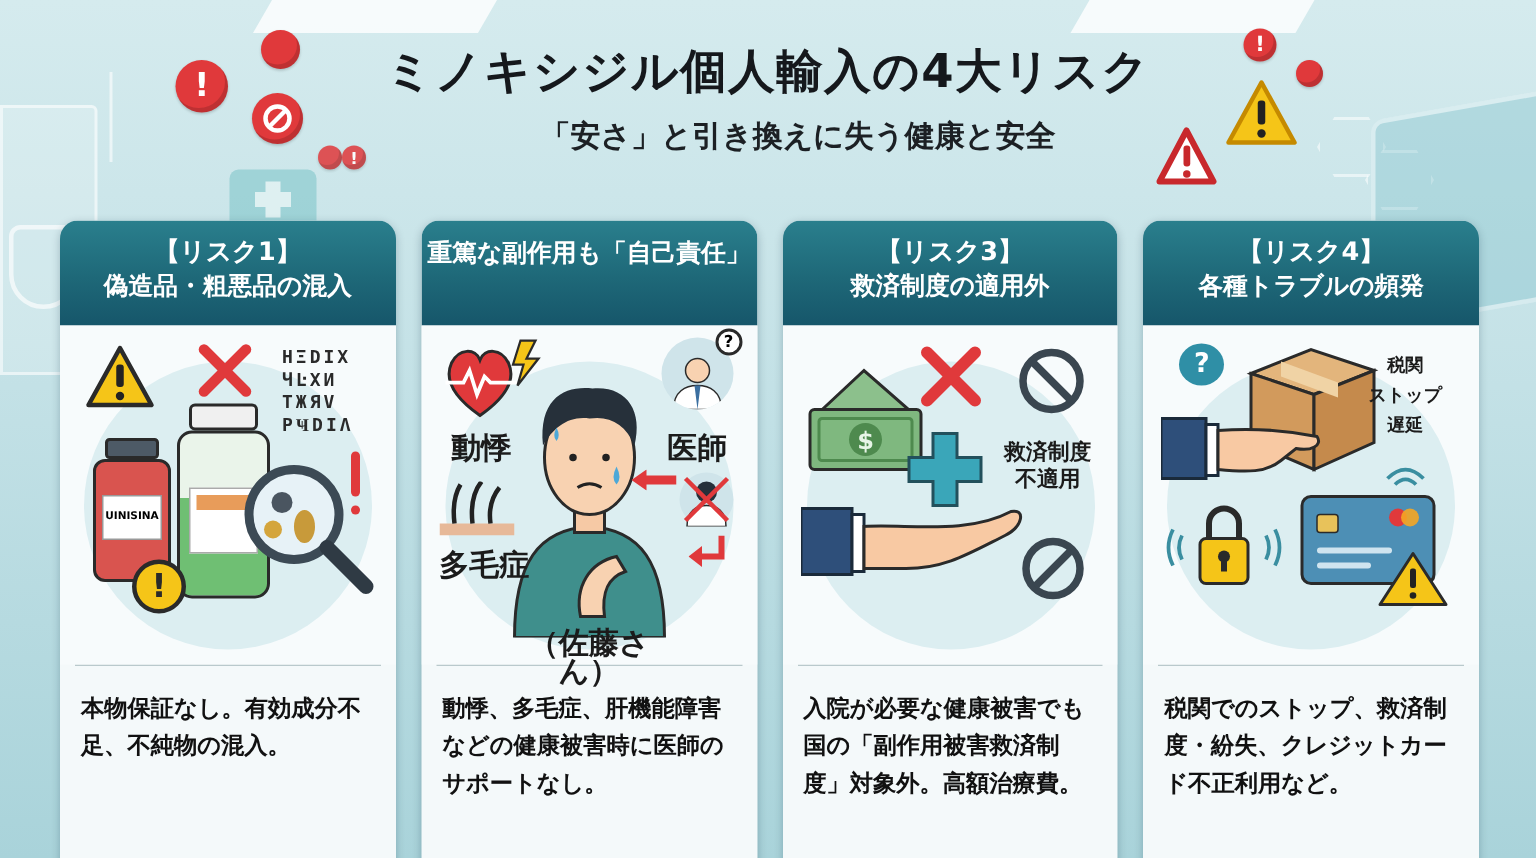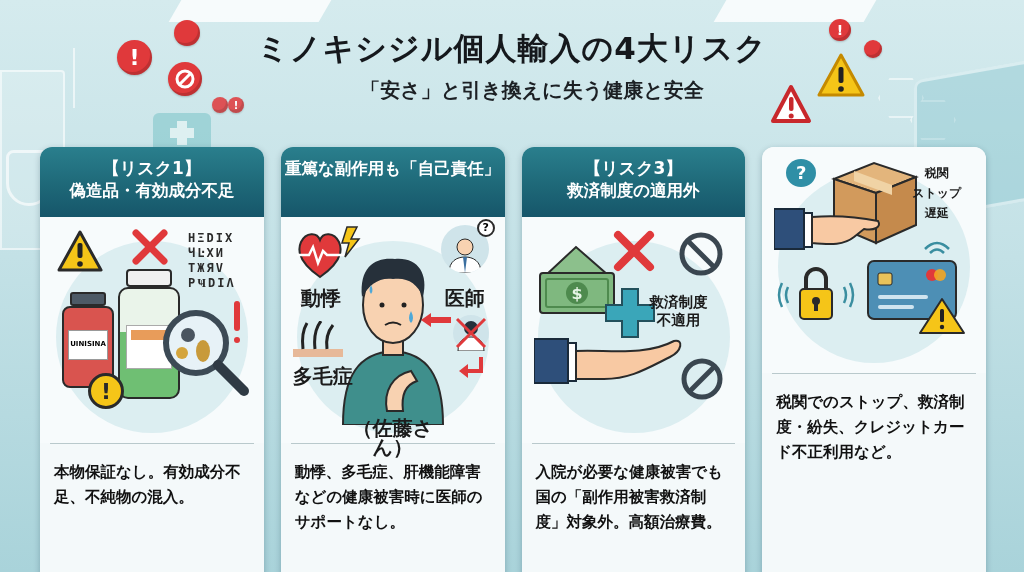--- a/index.html
+++ b/index.html
@@ -85,21 +85,21 @@
 <div class="title-wrap">
   <div class="main-title">ミノキシジル個人輸入の4大リスク</div>
   <div class="sub-title">「安さ」と引き換えに失う健康と安全</div>
 </div>
 
 <div class="cards">
 
   <div class="card">
     <div class="card-head">
       <div class="card-label">【リスク1】</div>
-      <div class="card-title">偽造品・有効成分不足</div>
+      <div class="card-title">偽造品・粗悪品の混入</div>
     </div>
     <div class="card-illus">
       <div class="illus-circle"></div>
       <svg style="position:absolute;left:16px;top:12px;" width="48" height="44" viewBox="0 0 48 44">
         <polygon points="24,3 45,41 3,41" fill="#f5c518" stroke="#2a2a2a" stroke-width="3" stroke-linejoin="round"></polygon>
         <rect x="21.5" y="14" width="5" height="15" rx="2" fill="#222"></rect>
           <circle cx="24" cy="35" r="2.8" fill="#222"></circle>
       </svg>
       <svg style="position:absolute;left:90px;top:10px;" width="40" height="40" viewBox="0 0 40 40">
         <line x1="6" y1="6" x2="34" y2="34" stroke="#e0393b" stroke-width="7" stroke-linecap="round"></line>
@@ -223,39 +223,43 @@
       <svg style="position:absolute;left:14px;top:28px;" width="80" height="70" viewBox="0 0 80 70">
         <polygon points="10,30 40,2 72,30" fill="#8cc08c" stroke="#2a2a2a" stroke-width="2"></polygon>
         <rect x="4" y="28" width="74" height="40" rx="3" fill="#7fb87f" stroke="#2a2a2a" stroke-width="2"></rect>
         <rect x="10" y="34" width="62" height="28" rx="2" fill="none" stroke="#4e8a4e" stroke-width="2"></rect>
         <circle cx="41" cy="48" r="11" fill="#4e8a4e"></circle>
         <text x="41" y="54" font-size="16" font-weight="bold" fill="#e7f5e7" text-anchor="middle" font-family="DejaVu Sans, sans-serif">$</text>
       </svg>
       <svg style="position:absolute;left:82px;top:70px;" width="52" height="52" viewBox="0 0 52 52">
         <path d="M18 2 H34 V18 H50 V34 H34 V50 H18 V34 H2 V18 H18Z" fill="#3aa6b9" stroke="#22505c" stroke-width="2"></path>
       </svg>
-      <div class="lbl" style="left:128px;top:76px;font-size:14.5px;line-height:18px;">
+      <div class="lbl" style="left:148px;top:76px;font-size:14.5px;line-height:18px;">
         <div>救済制度</div>
         <div>不適用</div>
       </div>
       <svg style="position:absolute;left:12px;top:118px;" width="150" height="56" viewBox="0 0 150 56">
         <rect x="0" y="4" width="34" height="44" fill="#2e4f7a" stroke="#1a2a3a" stroke-width="2"></rect>
         <rect x="34" y="8" width="8" height="38" fill="#fff" stroke="#1a2a3a" stroke-width="2"></rect>
         <path d="M42 16 C70 14 110 22 140 6 C150 4 148 16 136 22 C112 34 96 44 70 44 L42 44Z" fill="#f8c9a3" stroke="#2a2a2a" stroke-width="2"></path>
       </svg>
       <svg style="position:absolute;left:158px;top:140px;" width="44" height="44" viewBox="0 0 44 44">
         <circle cx="22" cy="22" r="18" fill="none" stroke="#3a4650" stroke-width="5"></circle>
           <line x1="34" y1="10" x2="10" y2="34" stroke="#3a4650" stroke-width="5"></line>
       </svg>
     </div>
     <div class="card-divider"></div>
     <div class="card-desc">入院が必要な健康被害でも国の「副作用被害救済制度」対象外。高額治療費。</div>
   </div>
 
   <div class="card">
+    <div class="card-head">
+      <div class="card-label">【リスク4】</div>
+      <div class="card-title">各種トラブルの頻発</div>
+    </div>
     <div class="card-illus">
       <div class="illus-circle"></div>
       <div style="position:absolute;left:24px;top:12px;width:30px;height:28px;border-radius:50%;background:#2f8fa6;color:#fff;font-weight:bold;font-size:18px;text-align:center;line-height:28px;">?</div>
       <svg style="position:absolute;left:64px;top:12px;" width="96" height="86" viewBox="0 0 96 86">
         <polygon points="8,20 48,4 90,18 50,34" fill="#e3b57c" stroke="#2a2a2a" stroke-width="2"></polygon>
         <polygon points="8,20 50,34 50,84 8,66" fill="#d29a5c" stroke="#2a2a2a" stroke-width="2"></polygon>
         <polygon points="50,34 90,18 90,66 50,84" fill="#c58a4c" stroke="#2a2a2a" stroke-width="2"></polygon>
         <polygon points="28,12 66,26 66,36 28,22" fill="#f0d3a5"></polygon>
       </svg>
       <svg style="position:absolute;left:12px;top:60px;" width="110" height="46" viewBox="0 0 110 46">

